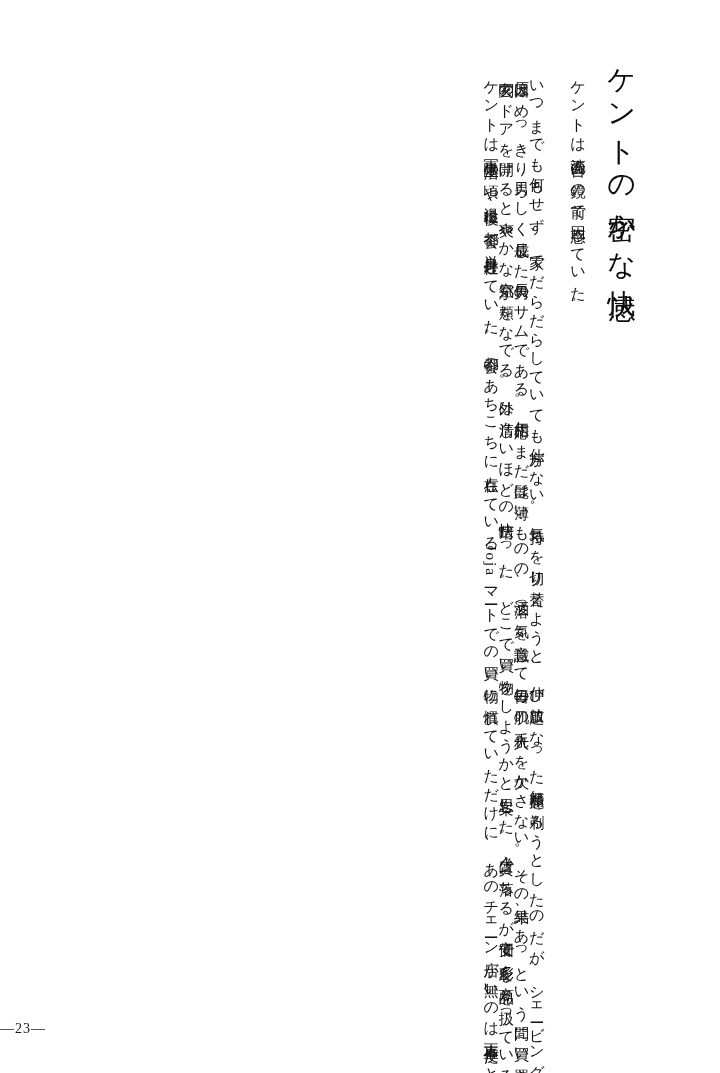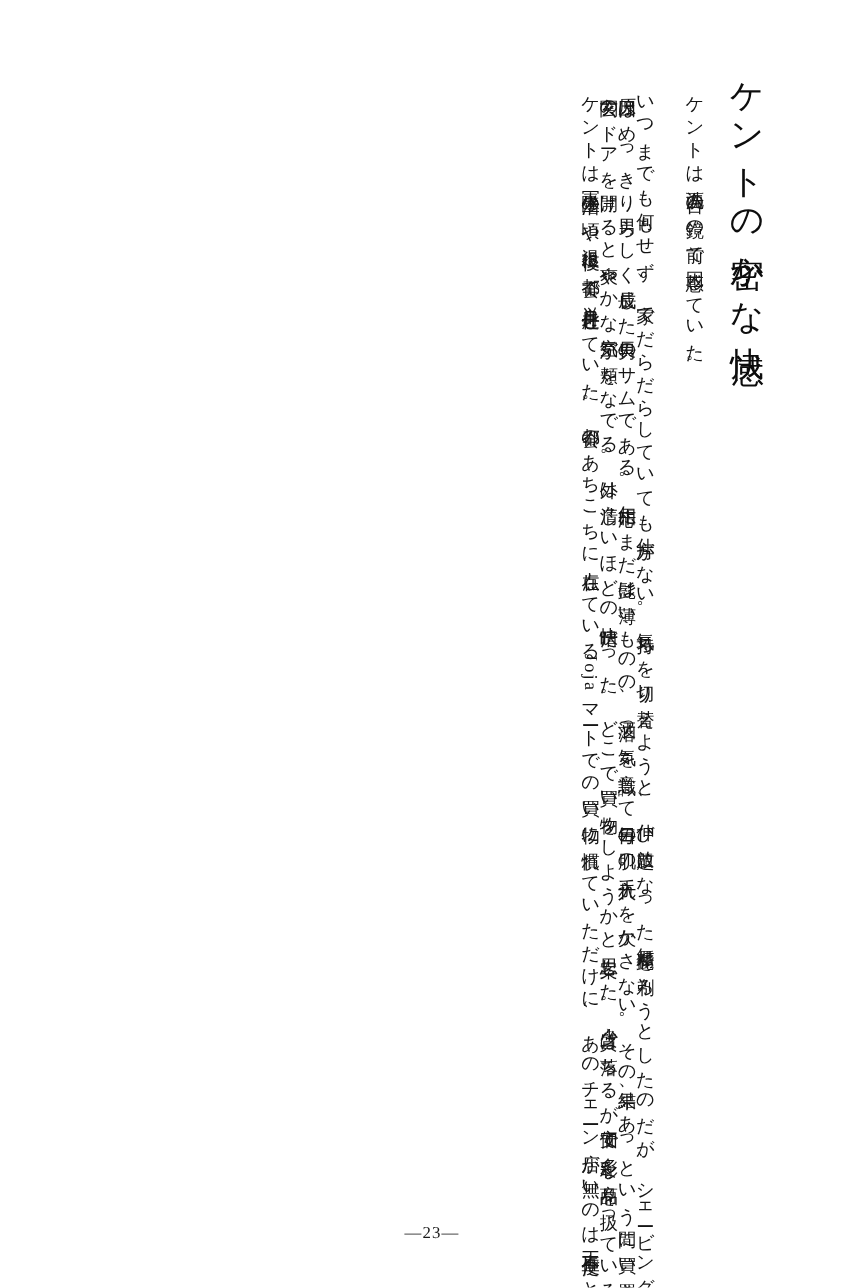--- a/index.html
+++ b/index.html
@@ -92,21 +92,20 @@
   .gap-col {
     width: 26px;
   }
 
   
   #page-number {
     position: absolute;
     bottom: 36px;
     left: 0;
     width: 720px;
-    text-align: center;
     font-size: 14px;
     letter-spacing: 1px;
     color: #1a1a1a;
     font-family: "Liberation Serif", "DejaVu Serif", serif;
   }
 </style>
 </head>
 <body>
 
 <div id="page">

